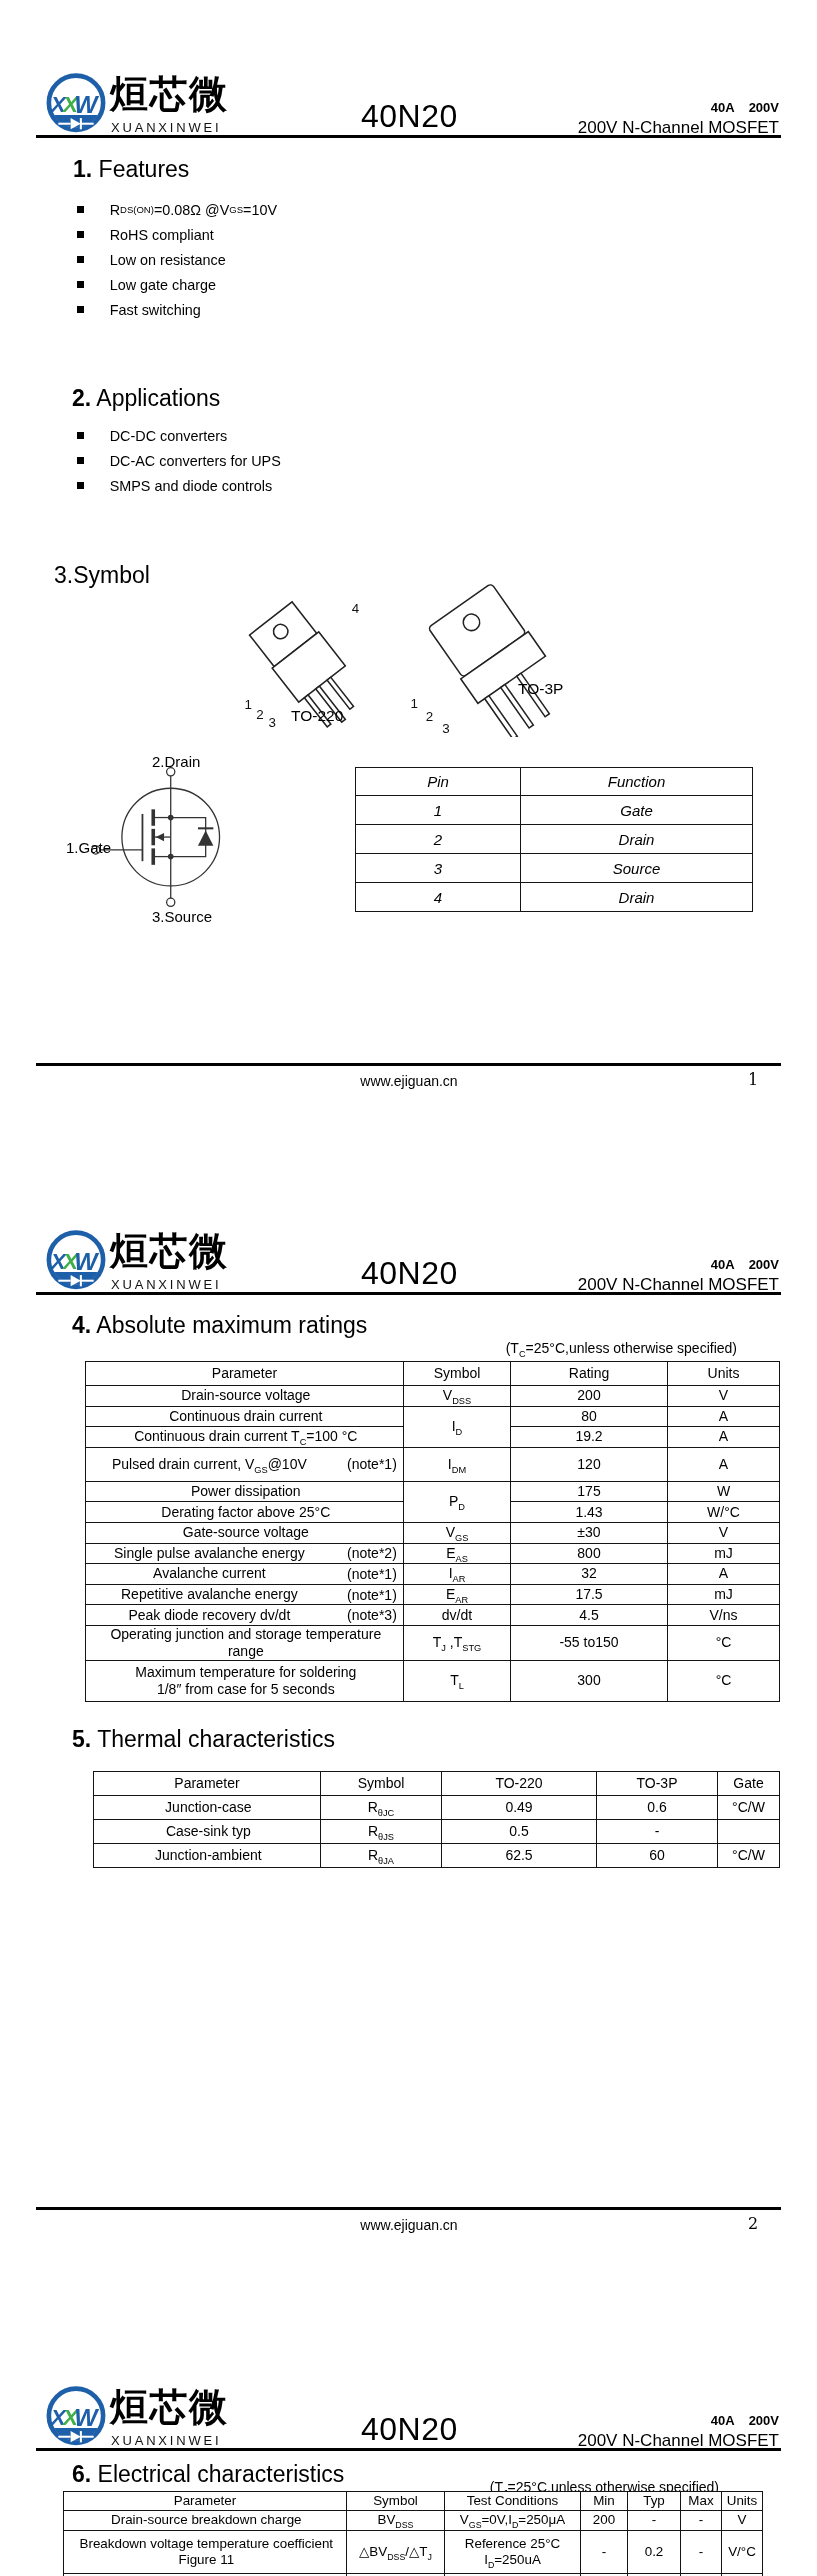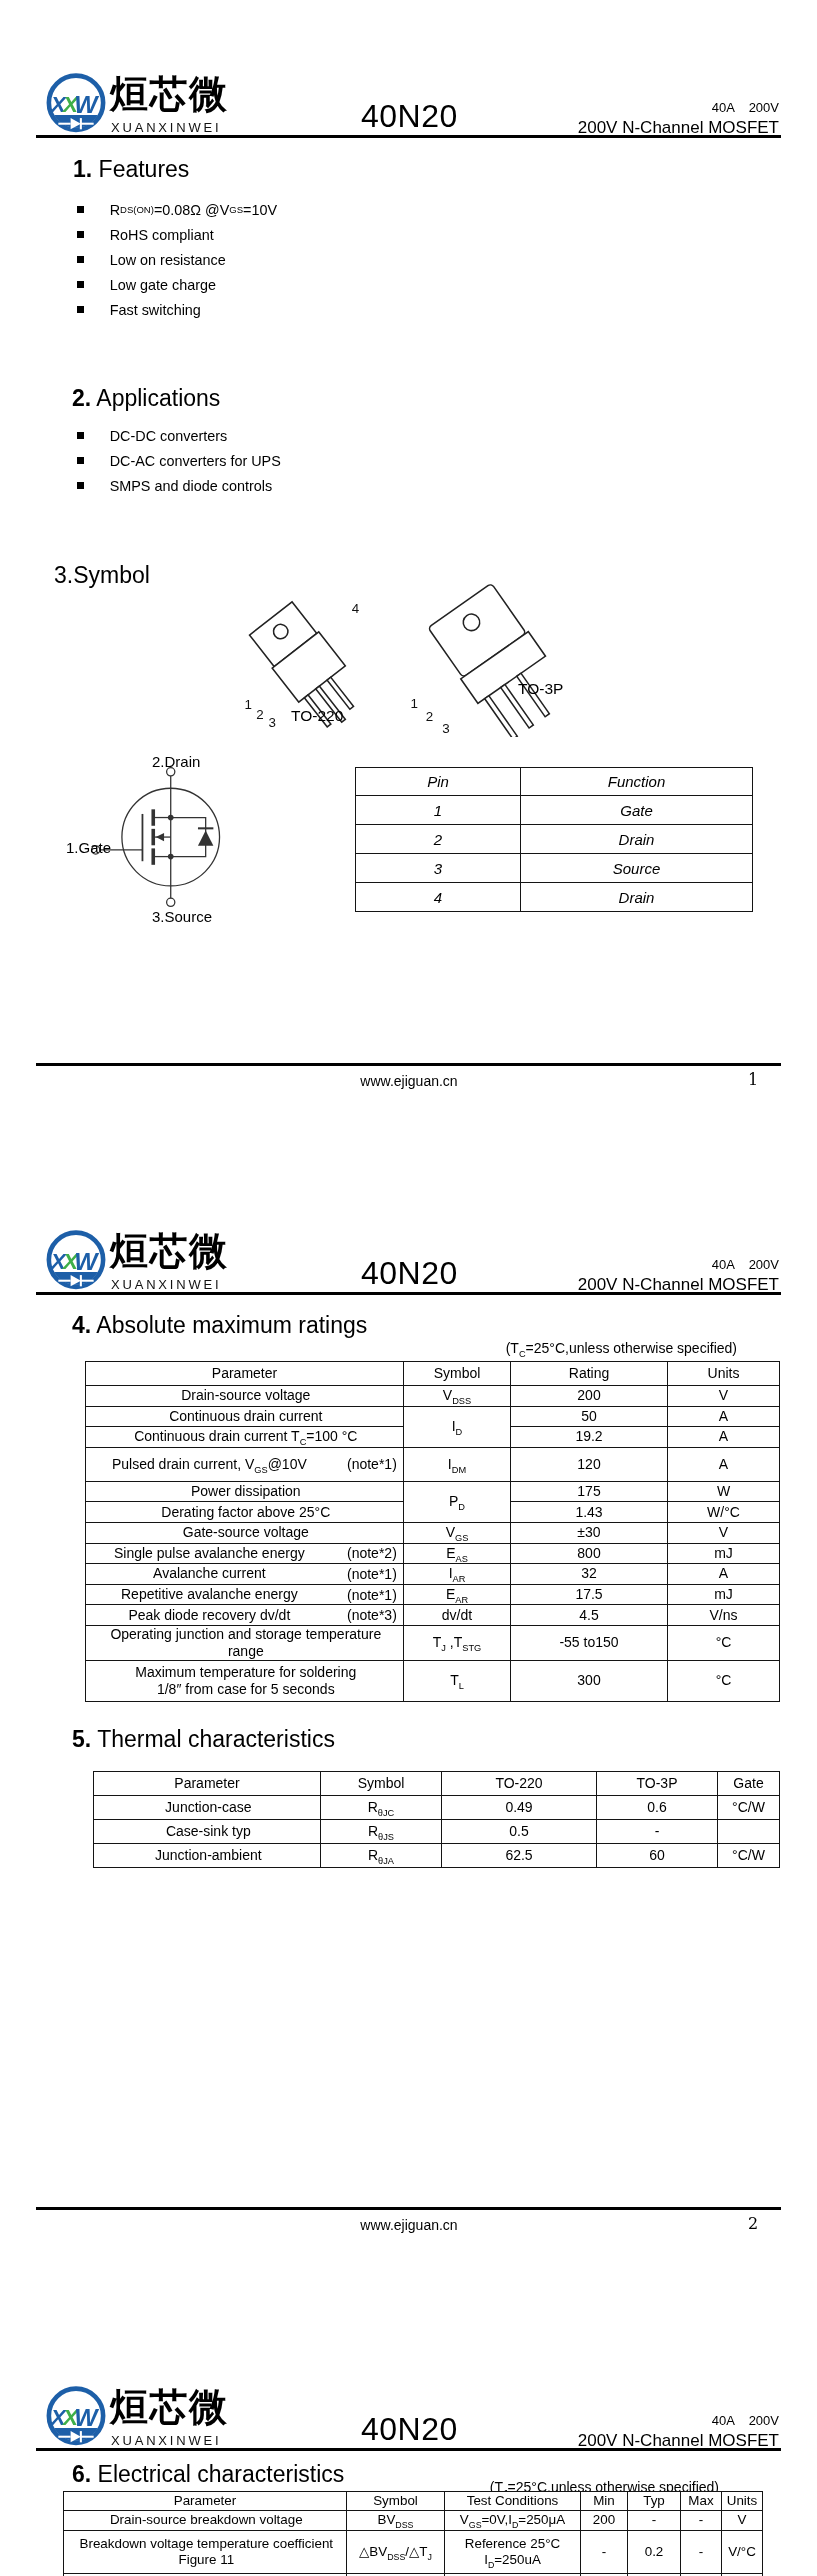--- a/index.html
+++ b/index.html
@@ -6,21 +6,21 @@
   body{width:818px;height:3470px;position:relative;background:#fefefe;
        font-family:"Liberation Sans",sans-serif;color:#000;}
   .page{position:absolute;left:0;width:818px;height:1157px;background:#fff;overflow:hidden;}
   #pg1{top:0;} #pg2{top:1157px;} #pg3{top:2313px;}
   .abs{position:absolute;}
   
   .brand-cn{font-size:38px;font-weight:bold;letter-spacing:1.5px;line-height:1;}
   .brand-en{font-size:13px;font-weight:500;letter-spacing:2.8px;color:#111;}
   .part-no{font-size:32px;letter-spacing:0.5px;}
   .rating-wrap{text-align:right;}
-  .rating-line{font-size:13px;font-weight:normal;white-space:pre;}
+  .rating-line{font-size:13px;font-weight:bold;white-space:pre;}
   .subtitle-line{font-size:17px;margin-top:3.1px;}
   .hdr-rule{height:3.1px;background:#000;left:36px;width:745px;}
   
   .sec{font-size:23px;}
   .sec b{font-weight:bold;}
   .blist .item{display:flex;align-items:center;height:25px;font-size:14.4px;}
   .blist .item::before{content:"";width:6.7px;height:6.7px;background:#000;
         margin-right:26px;flex:0 0 6.7px;}
   
   table{border-collapse:collapse;table-layout:fixed;background:#fff;}
@@ -228,21 +228,21 @@
     </tr>
     <tr style="height:20.6px">
       <td class="l">Drain-source voltage</td>
       <td>V<sub>DSS</sub></td>
       <td>200</td>
       <td>V</td>
     </tr>
     <tr style="height:20.6px">
       <td class="l">Continuous drain current</td>
       <td rowspan="2">I<sub>D</sub></td>
-      <td>50</td>
+      <td>80</td>
       <td>A</td>
     </tr>
     <tr style="height:20.6px">
       <td class="l">Continuous drain current T<sub>C</sub>=100 °C</td>
       <td>19.2</td>
       <td>A</td>
     </tr>
     <tr style="height:34px">
       <td class="l pnote"><span>Pulsed drain current, V<sub>GS</sub>@10V</span><span class="nt">(note*1)</span></td>
       <td>I<sub>DM</sub></td>
@@ -396,21 +396,21 @@
         <tr style="height:19px">
       <td>Parameter</td>
       <td>Symbol</td>
       <td>Test Conditions</td>
       <td>Min</td>
       <td>Typ</td>
       <td>Max</td>
       <td>Units</td>
     </tr>
     <tr style="height:19.6px">
-      <td class="l">Drain-source breakdown voltage</td>
+      <td class="l">Drain-source breakdown charge</td>
       <td>BV<sub>DSS</sub></td>
       <td>V<sub>GS</sub>=0V,I<sub>D</sub>=250μA</td>
       <td>200</td>
       <td>-</td>
       <td>-</td>
       <td>V</td>
     </tr>
     <tr style="height:43px">
       <td class="l">Breakdown voltage temperature coefficient Figure 11</td>
       <td>△BV<sub>DSS</sub>/△T<sub>J</sub></td>

